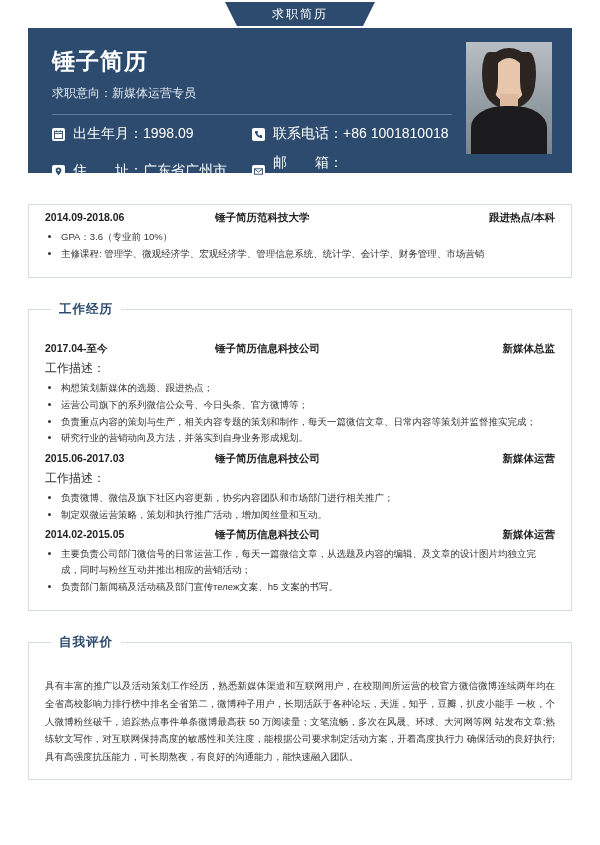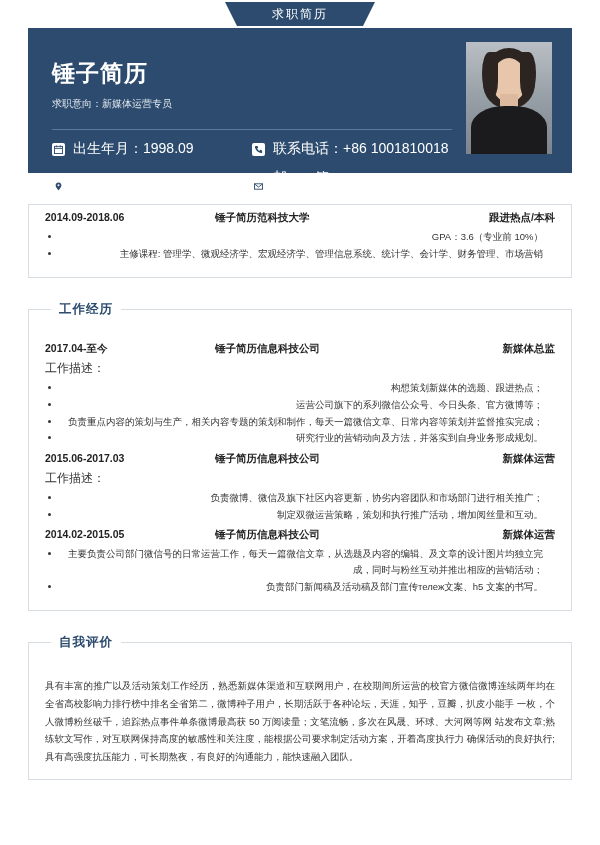--- a/index.html
+++ b/index.html
@@ -49,26 +49,26 @@
     background: #2c4b6e;
     color: #ffffff;
     height: 145px;
     box-sizing: border-box;
     padding: 18px 20px 10px 24px;
   }
   .name {
     font-size: 23px;
     font-weight: bold;
     letter-spacing: 1px;
-    margin: 12px 0 8px 0;
+    margin: 0 0 8px 0;
   }
   .objective {
-    font-size: 10px;
+    font-size: 12px;
     color: #e2e8ef;
-    margin-bottom: 18px;
+    margin-bottom: 12px;
   }
   .divider {
     width: 400px;
     height: 1px;
     background: #5d7899;
     margin: 6px 0 10px 0;
   }
   .contact-grid {
     display: flex;
     flex-wrap: wrap;
@@ -225,21 +225,20 @@
   .job-org { flex: 1; }
   .job-role { width: 110px; text-align: right; }
   .sub-label {
     font-size: 12px;
     color: #333333;
     margin: 2px 0 3px 0;
   }
   ul.bullets {
     margin: 2px 12px 4px 0;
     padding-left: 16px;
-    text-align: right;
   }
   ul.bullets li {
     font-size: 9.5px;
     color: #333333;
     line-height: 1.65;
     margin-bottom: 1px;
   }
   .para {
     font-size: 9.5px;
     color: #333333;

